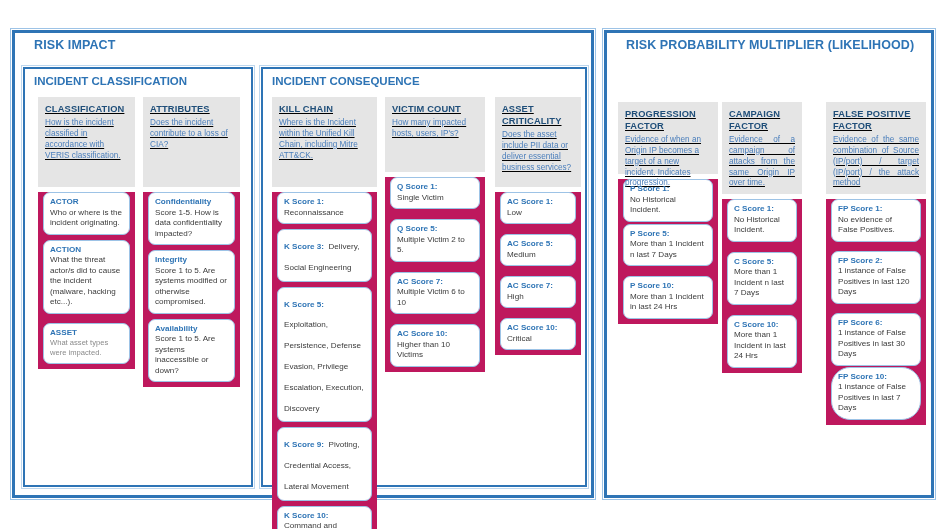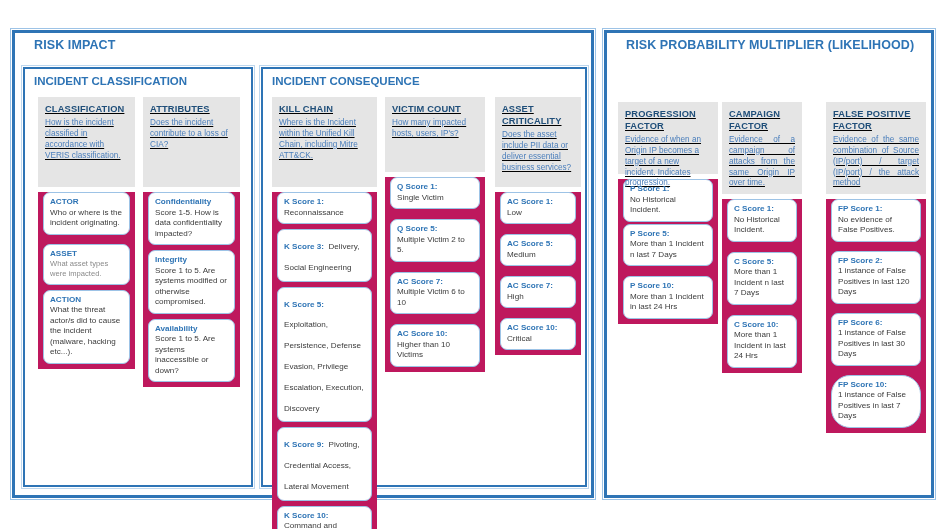--- a/index.html
+++ b/index.html
@@ -126,27 +126,27 @@
     <div class="col" style="left:13px; top:28px; width:97px;">
       <div class="col-head" style="height:90px;">
         <div class="col-title">CLASSIFICATION</div>
         <div class="col-desc">How is the incident classified in accordance with VERIS classification.</div>
       </div>
       <div class="col-strip">
         <div class="score-box stacked attr-box">
           <span class="sb-label">ACTOR</span>
           <span class="sb-text">Who or where is the incident originating.</span>
         </div>
+        <div class="score-box stacked attr-box">
+          <span class="sb-label">ACTION</span>
+          <span class="sb-text">What the threat actor/s did to cause the incident (malware, hacking etc...).</span>
+        </div>
         <div class="score-box stacked faint" style="margin-top:9px;">
           <span class="sb-label">ASSET</span>
           <span class="sb-text">What asset types were impacted.</span>
-        </div>
-        <div class="score-box stacked attr-box">
-          <span class="sb-label">ACTION</span>
-          <span class="sb-text">What the threat actor/s did to cause the incident (malware, hacking etc...).</span>
         </div>
       </div>
     </div>
 
     <div class="col" style="left:118px; top:28px; width:97px;">
       <div class="col-head" style="height:90px;">
         <div class="col-title">ATTRIBUTES</div>
         <div class="col-desc">Does the incident contribute to a  loss of CIA?</div>
       </div>
       <div class="col-strip">
@@ -307,19 +307,19 @@
         <span class="sb-text">No evidence of False Positives.</span>
       </div>
       <div class="score-box stacked" style="margin-top:9px;">
         <span class="sb-label">FP Score 2:</span>
         <span class="sb-text">1 instance of False Positives in last 120 Days</span>
       </div>
       <div class="score-box stacked" style="margin-top:9px;">
         <span class="sb-label">FP Score 6:</span>
         <span class="sb-text">1 instance of False Positives in last 30 Days</span>
       </div>
-      <div class="score-box stacked" style="margin-top:9px;border-radius:19px;">
+      <div class="score-box stacked" style="margin-top:1px;border-radius:19px;">
         <span class="sb-label">FP Score 10:</span>
         <span class="sb-text">1 instance of False Positives in last 7 Days</span>
       </div>
     </div>
   </div>
 </div>
 
 </body></html>

